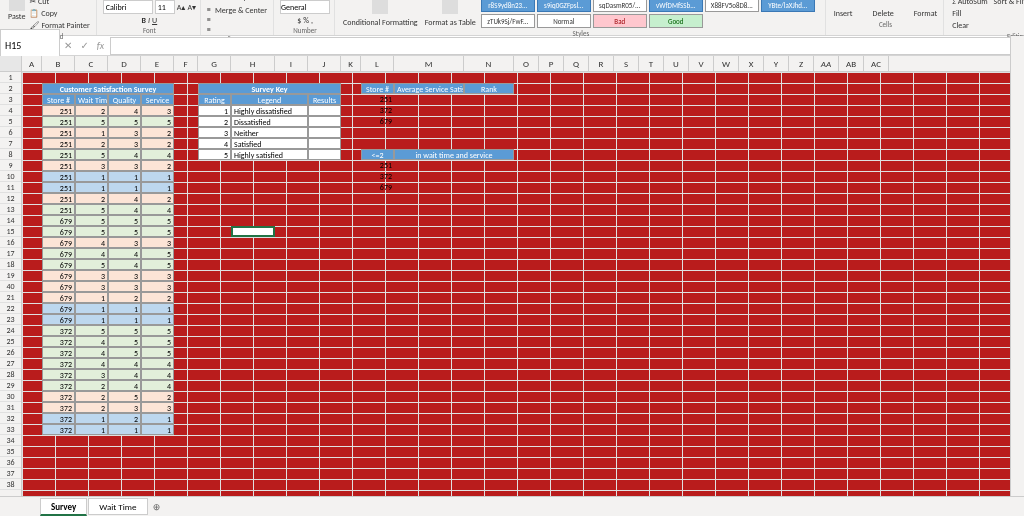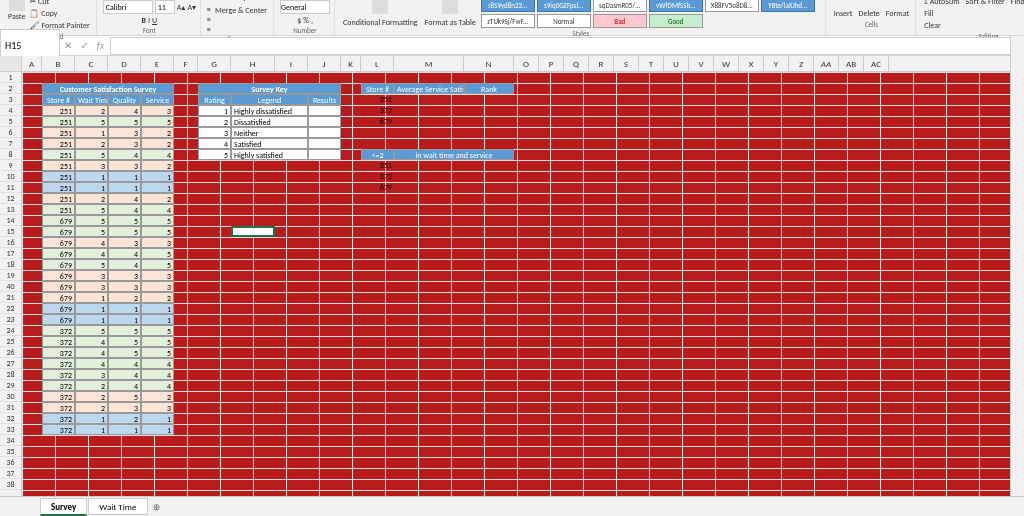--- a/index.html
+++ b/index.html
@@ -112,21 +112,21 @@
         <div class="sc custom">YBte/laXJhd...</div>
         <div class="sc nm">zTUk9Sj/FwF...</div>
         <div class="sc nm">Normal</div>
         <div class="sc bd">Bad</div>
         <div class="sc gd">Good</div>
       </div>
     </div>
     <div class="lbl">Styles</div>
   </div>
   <div class="rgrp">
-    <div style="display:flex;gap:2px;">
+    <div style="display:flex;gap:16px;">
       <div class="rbtn">Insert</div>
       <div class="rbtn">Delete</div>
       <div class="rbtn">Format</div>
     </div>
     <div class="lbl">Cells</div>
   </div>
   <div class="rgrp">
     <div style="display:flex;gap:2px;">
       <div style="display:flex;flex-direction:column;">
         <span class="rbtn">Σ <span>AutoSum</span></span>

